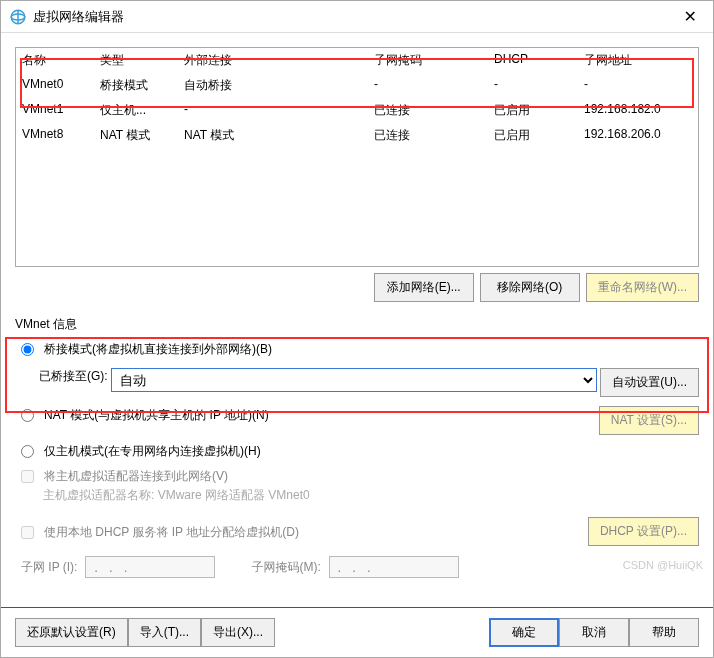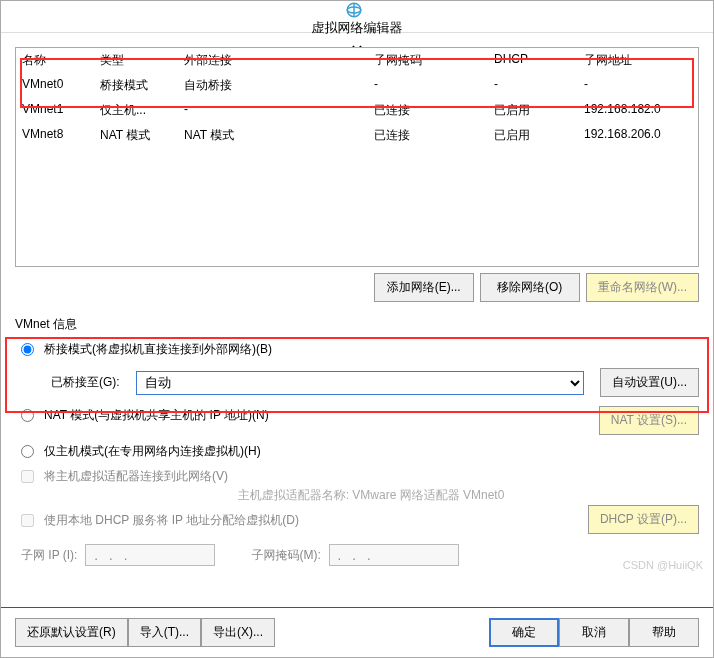--- a/index.html
+++ b/index.html
@@ -1,18 +1,18 @@
 <!DOCTYPE html>
 <html><head>
 <meta charset="utf-8">
 <style>
 * { box-sizing: border-box; margin: 0; padding: 0; }
 body { font-family: "Microsoft YaHei", sans-serif; font-size: 12px; background: #fff; width: 714px; height: 658px; overflow: hidden; }
 .window { border: 1px solid #aaa; width: 714px; height: 658px; display: flex; flex-direction: column; }
-.titlebar { height: 32px; display: flex; align-items: center; padding: 0 8px; border-bottom: 1px solid #ddd; flex-direction: column; }
+.titlebar { height: 32px; display: flex; align-items: center; padding: 0 8px; border-bottom: 1px solid #ddd; }
 .titlebar .icon { width: 18px; height: 18px; margin-right: 6px; display: inline-block; }
 .titlebar .icon svg { width: 18px; height: 18px; }
 .titlebar .title { flex: 1; font-size: 13px; }
 .titlebar .close { font-size: 16px; padding: 4px 8px; cursor: default; }
 .content { padding: 14px 14px 6px 14px; flex: 1; display: flex; flex-direction: column; }
 .table-wrap { border: 1px solid #aaa; background: #fff; height: 220px; position: relative; }
 .table-header, .table-row { display: flex; padding: 4px 6px; }
 .table-header { font-weight: normal; }
 .th, .td { overflow: hidden; white-space: nowrap; }
 .c0 { width: 78px; }
@@ -24,26 +24,26 @@
 .highlight-box { position: absolute; border: 2px solid #ff2a2a; pointer-events: none; }
 .hl1 { top: 10px; left: 4px; right: 4px; height: 50px; }
 .row-bar { display: flex; justify-content: flex-end; gap: 6px; margin-top: 6px; }
 .btn { background: #f0f0f0; border: 1px solid #999; padding: 5px 11px; font-size: 12px; min-width: 100px; text-align: center; }
 .btn.disabled { color: #888; background: #fef9c3; }
 .btn.primary { border: 2px solid #3a78d6; padding: 4px 11px; }
 .group { margin-top: 14px; position: relative; }
 .group-label { margin-bottom: 8px; }
 .radio-row { display: flex; align-items: center; margin: 8px 0 8px 6px; gap: 6px; }
 .radio-row input[type=radio] { margin-right: 4px; }
-.bridged-row { display: flex; align-items: center; margin: 10px 0 10px 36px; gap: 16px; }
+.bridged-row { display: flex; align-items: flex-start; margin: 10px 0 10px 24px; gap: 3px; }
 .bridged-row select { flex: 1; height: 24px; border: 1px solid #3a78d6; background: #fff; padding: 0 4px; }
 .hl2 { top: -4px; left: -10px; right: -10px; height: 76px; border: 2px solid #ff2a2a; }
 .check-row { display: flex; align-items: center; margin: 6px 0 2px 6px; gap: 6px; color: #888; }
 .check-row input { margin-right: 4px; }
-.indent-label { margin-left: 28px; color: #aaa; margin-bottom: 8px; text-align: center; }
+.indent-label { margin-left: 28px; color: #aaa; margin-bottom: 20px; }
 .subnet-row { display: flex; align-items: center; gap: 8px; margin: 10px 0 4px 6px; color: #888; }
 .subnet-row input { width: 130px; height: 22px; border: 1px solid #bbb; padding: 0 4px; color: #888; background: #f7f7f7; }
 .right-btn-holder { display: flex; justify-content: flex-end; margin-top: -26px; }
 .bottom-bar { border-top: 1px solid #be185d; padding: 10px 14px; display: flex; align-items: center; }
 .bottom-bar .spacer { flex: 1; }
 .bottom-bar .btn { min-width: 70px; }
 .watermark { position: absolute; right: 10px; bottom: 36px; font-size: 11px; color: #ccc; }
 </style>
 </head>
 <body>

